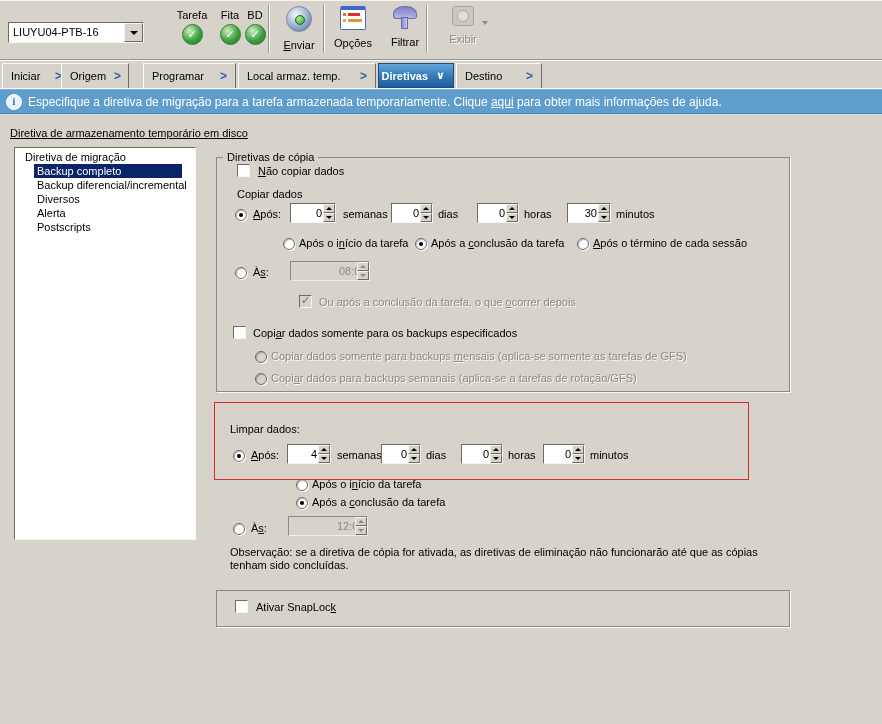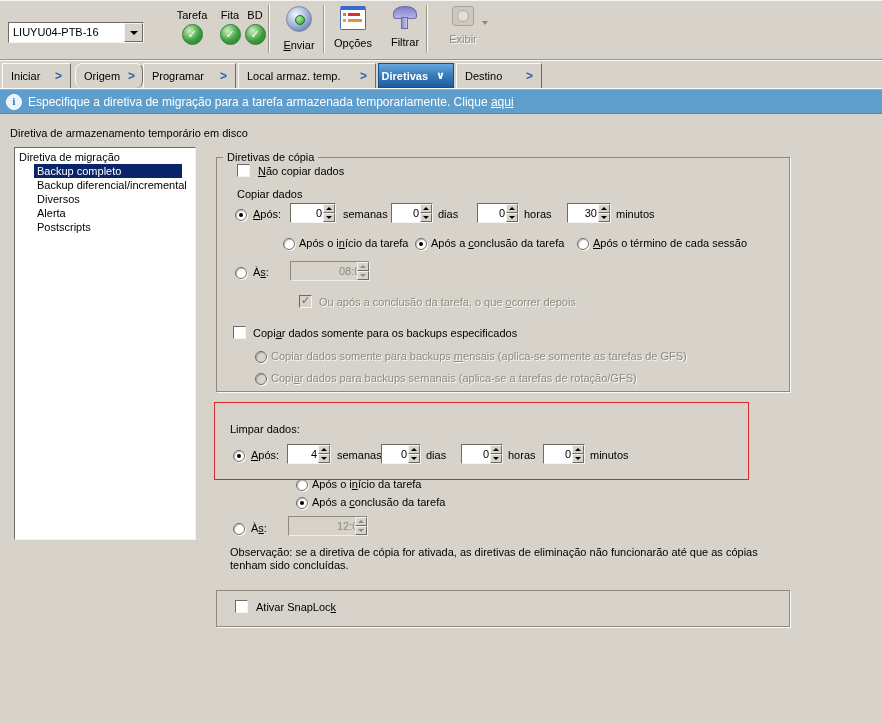--- a/index.html
+++ b/index.html
@@ -71,21 +71,21 @@
   .infobar span{white-space:pre;}
   .info-icon{flex:0 0 auto;width:14px;height:14px;border-radius:50%;background:#EAF4FC;border:1px solid #fff;
     color:#2A6CB0;font-weight:bold;font-size:10px;line-height:14px;text-align:center;
     font-family:"Liberation Serif",serif;margin-right:6px;}
   .link{text-decoration:underline;cursor:pointer;}
 
   
   .listbox{position:absolute;left:14px;top:147px;width:182px;height:393px;background:#fff;
     border:1px solid;border-color:#6E6A64 #F6F4F0 #F6F4F0 #6E6A64;box-sizing:border-box;
     padding:2px 1px;overflow:hidden;}
-  .tree-root{padding:1px 3px;white-space:nowrap;}
+  .tree-root{padding:1px 9px;white-space:nowrap;}
   .tree-item{margin-left:18px;margin-right:12px;padding:1px 3px;white-space:nowrap;}
   .tree-item.selected{background:var(--highlight_navy);color:#fff;}
 
   
   .group{position:absolute;border:1px solid #8E8A80;box-shadow:1px 1px 0 #FBFAF6;box-sizing:border-box;}
   .legend{position:absolute;top:-7px;left:6px;background:#D7D3CB;padding:0 4px;white-space:nowrap;}
 
   
   .cb{position:absolute;width:13px;height:13px;box-sizing:border-box;background:#fff;border:1px solid;
     border-color:#6E6A64 #F6F4F0 #F6F4F0 #6E6A64;}
@@ -175,21 +175,21 @@
       <div class="icon-exibir"></div>
       <span class="cap">Exibir</span>
       <span class="mini-arrow" style="right:2px;top:15px;"></span>
     </div>
   </div>
 
   <div class="tab" style="left:2px;width:69px;">
     <span>Iniciar</span>
     <span class="chev">&gt;</span>
   </div>
-  <div class="tab" style="left:75px;width:68px;border-radius:7px;">
+  <div class="tab" style="left:61px;width:68px;">
     <span>Origem</span>
     <span class="chev">&gt;</span>
   </div>
   <div class="tab" style="left:143px;width:93px;">
     <span>Programar</span>
     <span class="chev">&gt;</span>
   </div>
   <div class="tab" style="left:238px;width:138px;">
     <span>Local armaz. temp.</span>
     <span class="chev">&gt;</span>
@@ -201,23 +201,24 @@
   <div class="tab" style="left:456px;width:86px;">
     <span>Destino</span>
     <span class="chev">&gt;</span>
   </div>
   <div class="tab-underline"></div>
 
   <div class="infobar">
     <span class="info-icon">i</span>
     <span>Especifique a diretiva de migração para a tarefa armazenada temporariamente. Clique </span>
       <span class="link">aqui</span>
-  </div>
-
-  <span class="lbl" style="left:10px;top:127px;">Diretiva de armazenamento temporário em disco</span>
+      <span> para obter mais informações de ajuda.</span>
+  </div>
+
+  <span class="lbl" style="left:10px;top:127px;text-decoration:underline;">Diretiva de armazenamento temporário em disco</span>
 
   <div class="listbox">
     <div class="tree-root">Diretiva de migração</div>
     <div class="tree-item selected">Backup completo</div>
     <div class="tree-item">Backup diferencial/incremental</div>
     <div class="tree-item">Diversos</div>
     <div class="tree-item">Alerta</div>
     <div class="tree-item">Postscripts</div>
   </div>
 

